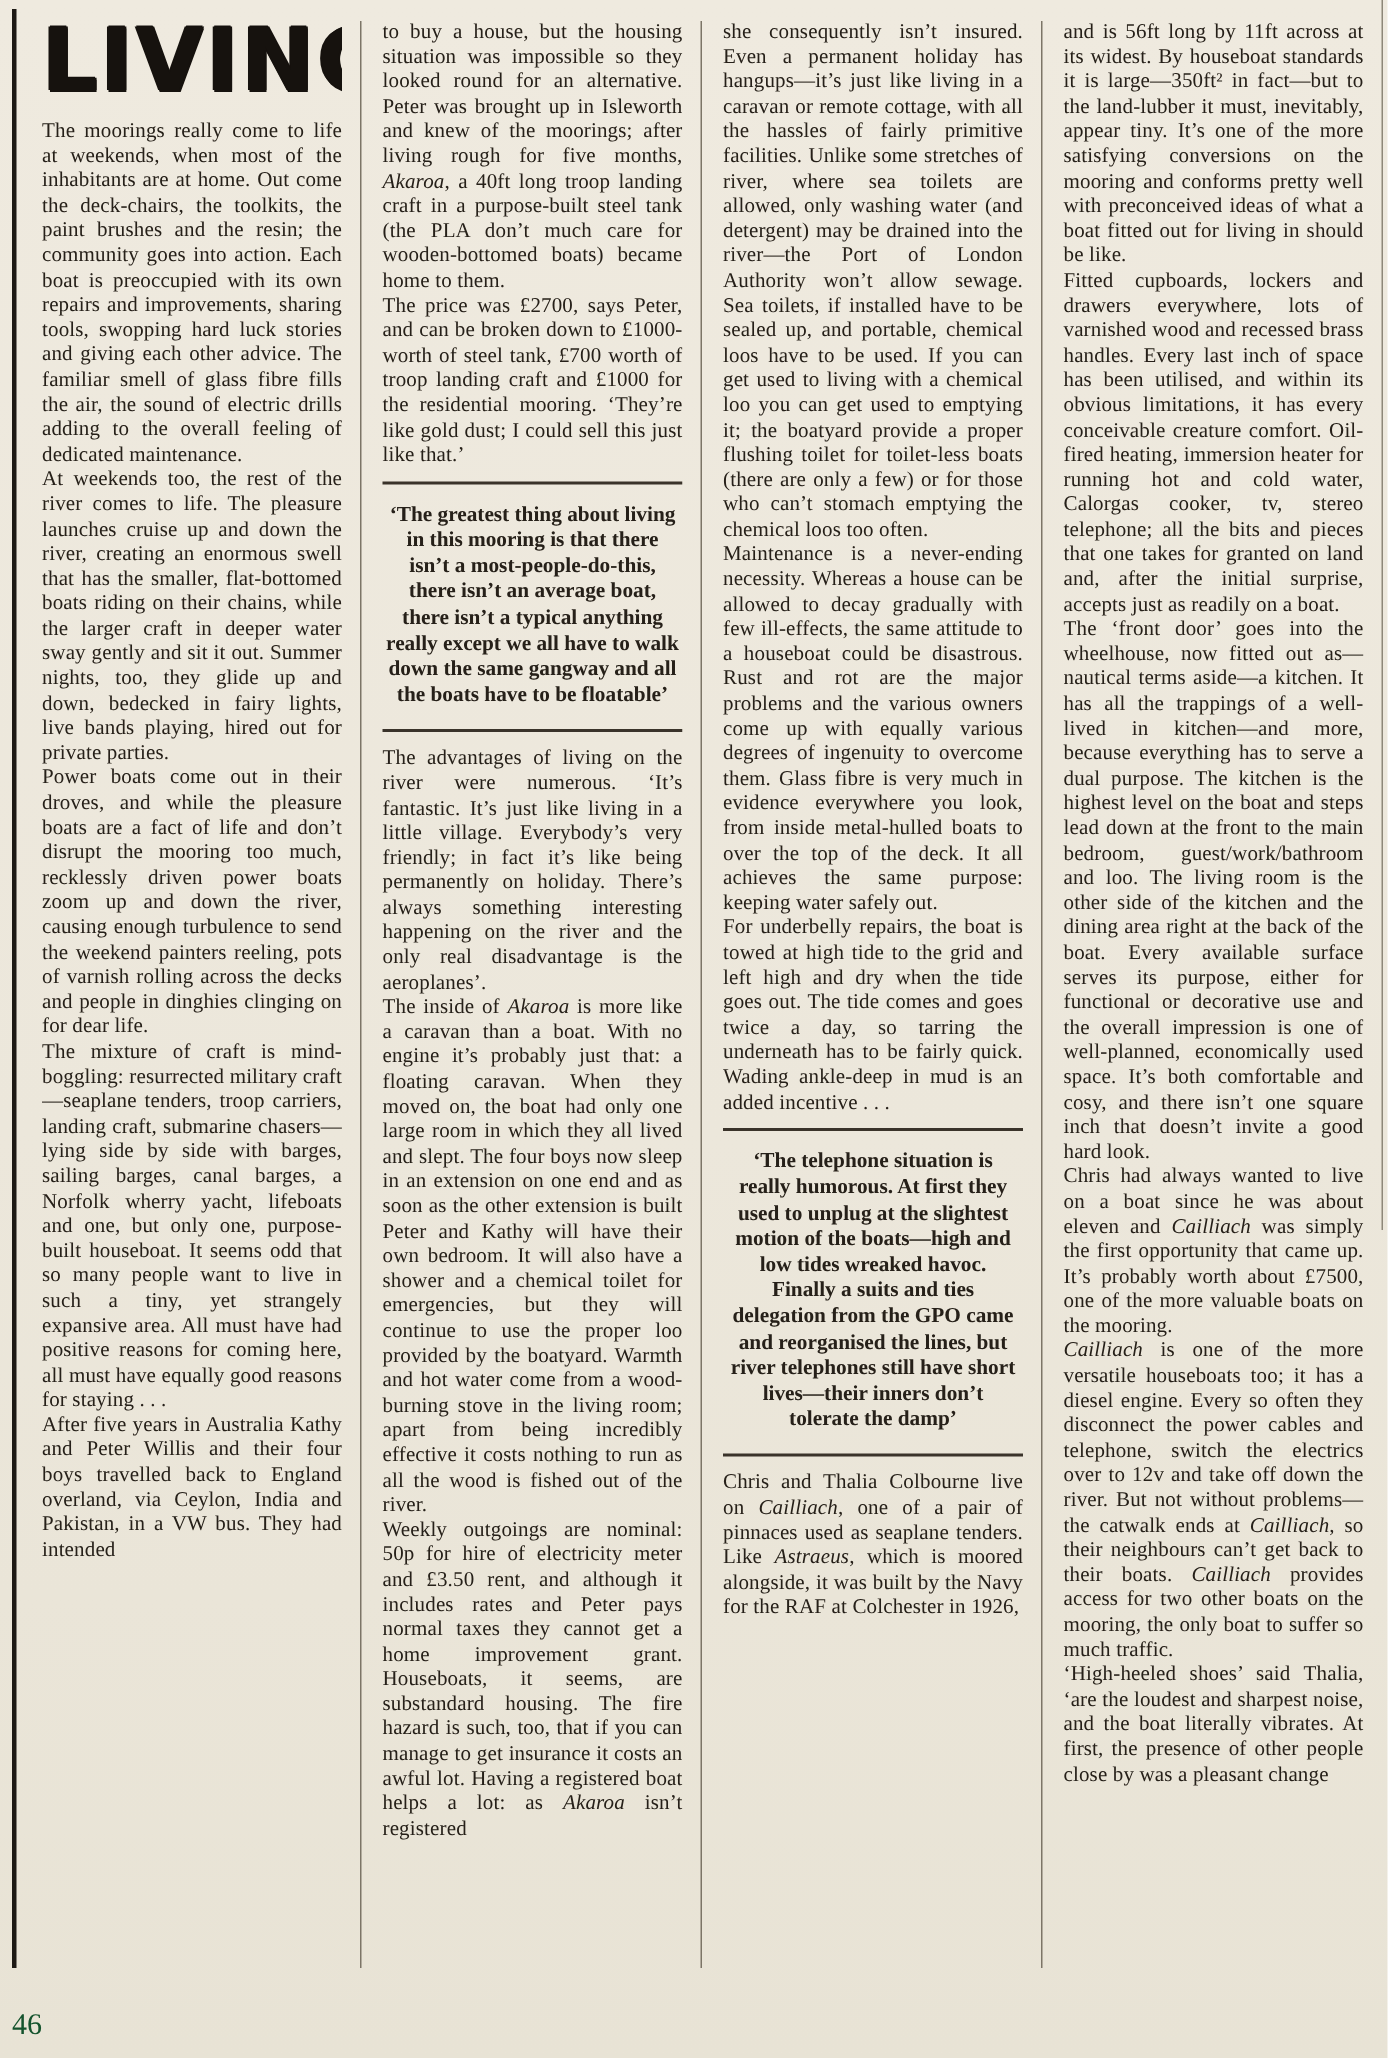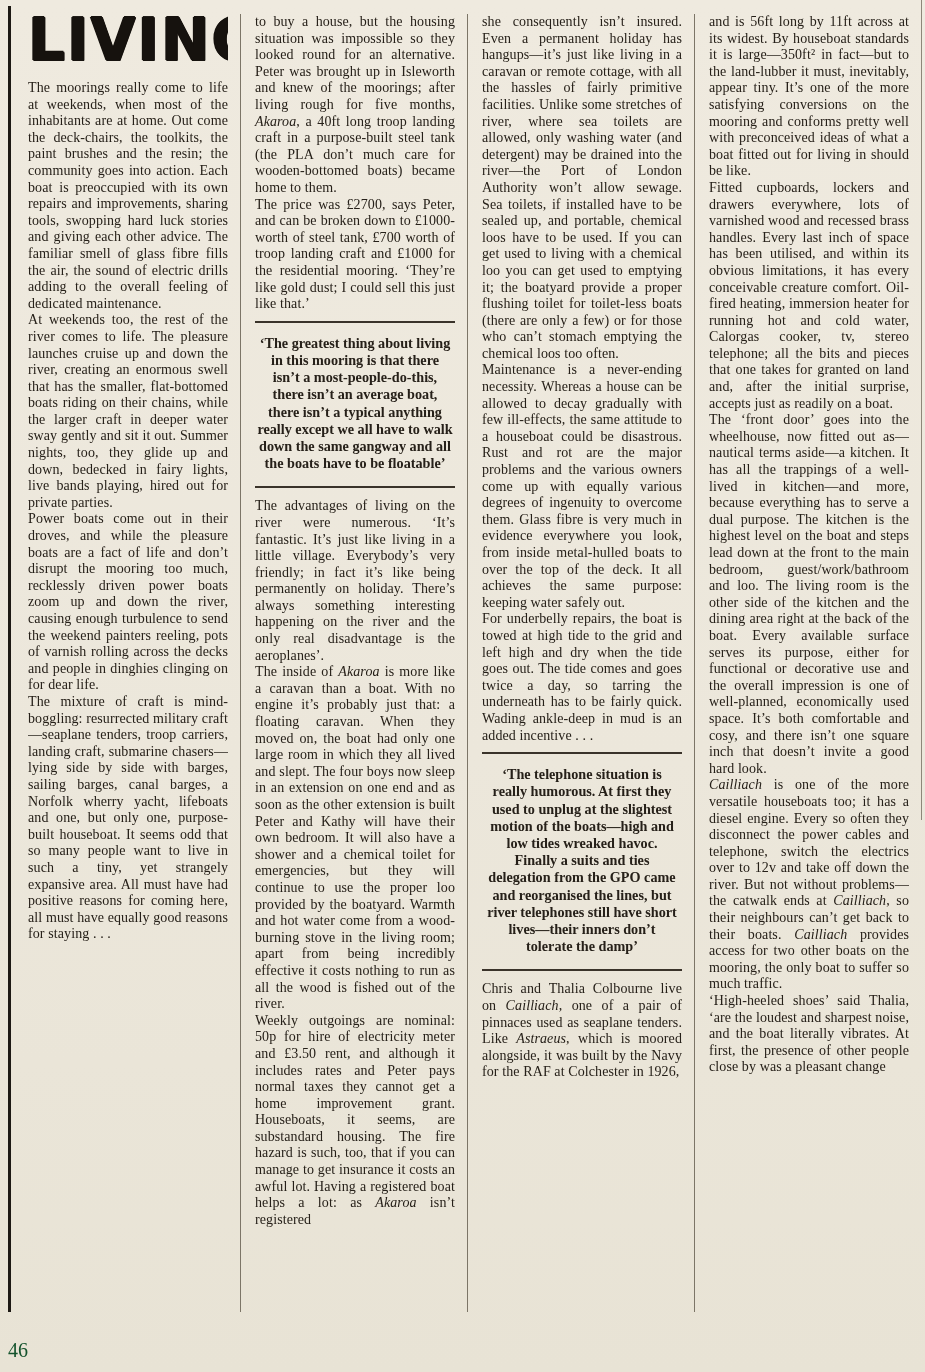--- a/index.html
+++ b/index.html
@@ -76,20 +76,21 @@
 <div class="columns">
   <div class="col">
     <div class="masthead">
       <span>LIVING</span>
     </div>
     <div class="col-body">
         <div class="para">The moorings really come to life at weekends, when most of the inhabitants are at home. Out come the deck-chairs, the toolkits, the paint brushes and the resin; the community goes into action. Each boat is preoccupied with its own repairs and improvements, sharing tools, swopping hard luck stories and giving each other advice. The familiar smell of glass fibre fills the air, the sound of electric drills adding to the overall feeling of dedicated maintenance.</div>
         <div class="para">At weekends too, the rest of the river comes to life. The pleasure launches cruise up and down the river, creating an enormous swell that has the smaller, flat-bottomed boats riding on their chains, while the larger craft in deeper water sway gently and sit it out. Summer nights, too, they glide up and down, bedecked in fairy lights, live bands playing, hired out for private parties.</div>
         <div class="para">Power boats come out in their droves, and while the pleasure boats are a fact of life and don’t disrupt the mooring too much, recklessly driven power boats zoom up and down the river, causing enough turbulence to send the weekend painters reeling, pots of varnish rolling across the decks and people in dinghies clinging on for dear life.</div>
         <div class="para">The mixture of craft is mind-boggling: resurrected military craft—seaplane tenders, troop carriers, landing craft, submarine chasers—lying side by side with barges, sailing barges, canal barges, a Norfolk wherry yacht, lifeboats and one, but only one, purpose-built houseboat. It seems odd that so many people want to live in such a tiny, yet strangely expansive area. All must have had positive reasons for coming here, all must have equally good reasons for staying . . .</div>
+        <div class="para">After five years in Australia Kathy and Peter Willis and their four boys travelled back to England overland, via Ceylon, India and Pakistan, in a VW bus. They had intended</div>
       </div>
   </div>
   <div class="col">
     <div class="col-body">
         <div class="para">to buy a house, but the housing situation was impossible so they looked round for an alternative. Peter was brought up in Isleworth and knew of the moorings; after living rough for five months, <i>Akaroa</i>, a 40ft long troop landing craft in a purpose-built steel tank (the PLA don’t much care for wooden-bottomed boats) became home to them.</div>
         <div class="para">The price was £2700, says Peter, and can be broken down to £1000-worth of steel tank, £700 worth of troop landing craft and £1000 for the residential mooring. ‘They’re like gold dust; I could sell this just like that.’</div>
         <div class="pullquote">‘The greatest thing about living in this mooring is that there isn’t a most-people-do-this, there isn’t an average boat, there isn’t a typical anything really except we all have to walk down the same gangway and all the boats have to be floatable’</div>
         <div class="para">The advantages of living on the river were numerous. ‘It’s fantastic. It’s just like living in a little village. Everybody’s very friendly; in fact it’s like being permanently on holiday. There’s always something interesting happening on the river and the only real disadvantage is the aeroplanes’.</div>
         <div class="para">The inside of <i>Akaroa</i> is more like a caravan than a boat. With no engine it’s probably just that: a floating caravan. When they moved on, the boat had only one large room in which they all lived and slept. The four boys now sleep in an extension on one end and as soon as the other extension is built Peter and Kathy will have their own bedroom. It will also have a shower and a chemical toilet for emergencies, but they will continue to use the proper loo provided by the boatyard. Warmth and hot water come from a wood-burning stove in the living room; apart from being incredibly effective it costs nothing to run as all the wood is fished out of the river.</div>
         <div class="para">Weekly outgoings are nominal: 50p for hire of electricity meter and £3.50 rent, and although it includes rates and Peter pays normal taxes they cannot get a home improvement grant. Houseboats, it seems, are substandard housing. The fire hazard is such, too, that if you can manage to get insurance it costs an awful lot. Having a registered boat helps a lot: as <i>Akaroa</i> isn’t registered</div>
@@ -102,19 +103,20 @@
         <div class="para">For underbelly repairs, the boat is towed at high tide to the grid and left high and dry when the tide goes out. The tide comes and goes twice a day, so tarring the underneath has to be fairly quick. Wading ankle-deep in mud is an added incentive . . .</div>
         <div class="pullquote">‘The telephone situation is really humorous. At first they used to unplug at the slightest motion of the boats—high and low tides wreaked havoc. Finally a suits and ties delegation from the GPO came and reorganised the lines, but river telephones still have short lives—their inners don’t tolerate the damp’</div>
         <div class="para">Chris and Thalia Colbourne live on <i>Cailliach</i>, one of a pair of pinnaces used as seaplane tenders. Like <i>Astraeus</i>, which is moored alongside, it was built by the Navy for the RAF at Colchester in 1926,</div>
       </div>
   </div>
   <div class="col">
     <div class="col-body">
         <div class="para">and is 56ft long by 11ft across at its widest. By houseboat standards it is large—350ft² in fact—but to the land-lubber it must, inevitably, appear tiny. It’s one of the more satisfying conversions on the mooring and conforms pretty well with preconceived ideas of what a boat fitted out for living in should be like.</div>
         <div class="para">Fitted cupboards, lockers and drawers everywhere, lots of varnished wood and recessed brass handles. Every last inch of space has been utilised, and within its obvious limitations, it has every conceivable creature comfort. Oil-fired heating, immersion heater for running hot and cold water, Calorgas cooker, tv, stereo telephone; all the bits and pieces that one takes for granted on land and, after the initial surprise, accepts just as readily on a boat.</div>
         <div class="para">The ‘front door’ goes into the wheelhouse, now fitted out as—nautical terms aside—a kitchen. It has all the trappings of a well-lived in kitchen—and more, because everything has to serve a dual purpose. The kitchen is the highest level on the boat and steps lead down at the front to the main bedroom, guest/work/bathroom and loo. The living room is the other side of the kitchen and the dining area right at the back of the boat. Every available surface serves its purpose, either for functional or decorative use and the overall impression is one of well-planned, economically used space. It’s both comfortable and cosy, and there isn’t one square inch that doesn’t invite a good hard look.</div>
+        <div class="para">Chris had always wanted to live on a boat since he was about eleven and <i>Cailliach</i> was simply the first opportunity that came up. It’s probably worth about £7500, one of the more valuable boats on the mooring.</div>
         <div class="para"><i>Cailliach</i> is one of the more versatile houseboats too; it has a diesel engine. Every so often they disconnect the power cables and telephone, switch the electrics over to 12v and take off down the river. But not without problems—the catwalk ends at <i>Cailliach</i>, so their neighbours can’t get back to their boats. <i>Cailliach</i> provides access for two other boats on the mooring, the only boat to suffer so much traffic.</div>
         <div class="para">‘High-heeled shoes’ said Thalia, ‘are the loudest and sharpest noise, and the boat literally vibrates. At first, the presence of other people close by was a pleasant change</div>
       </div>
   </div>
 </div>
 
 <div class="page-number">46</div>
 
 </body></html>

